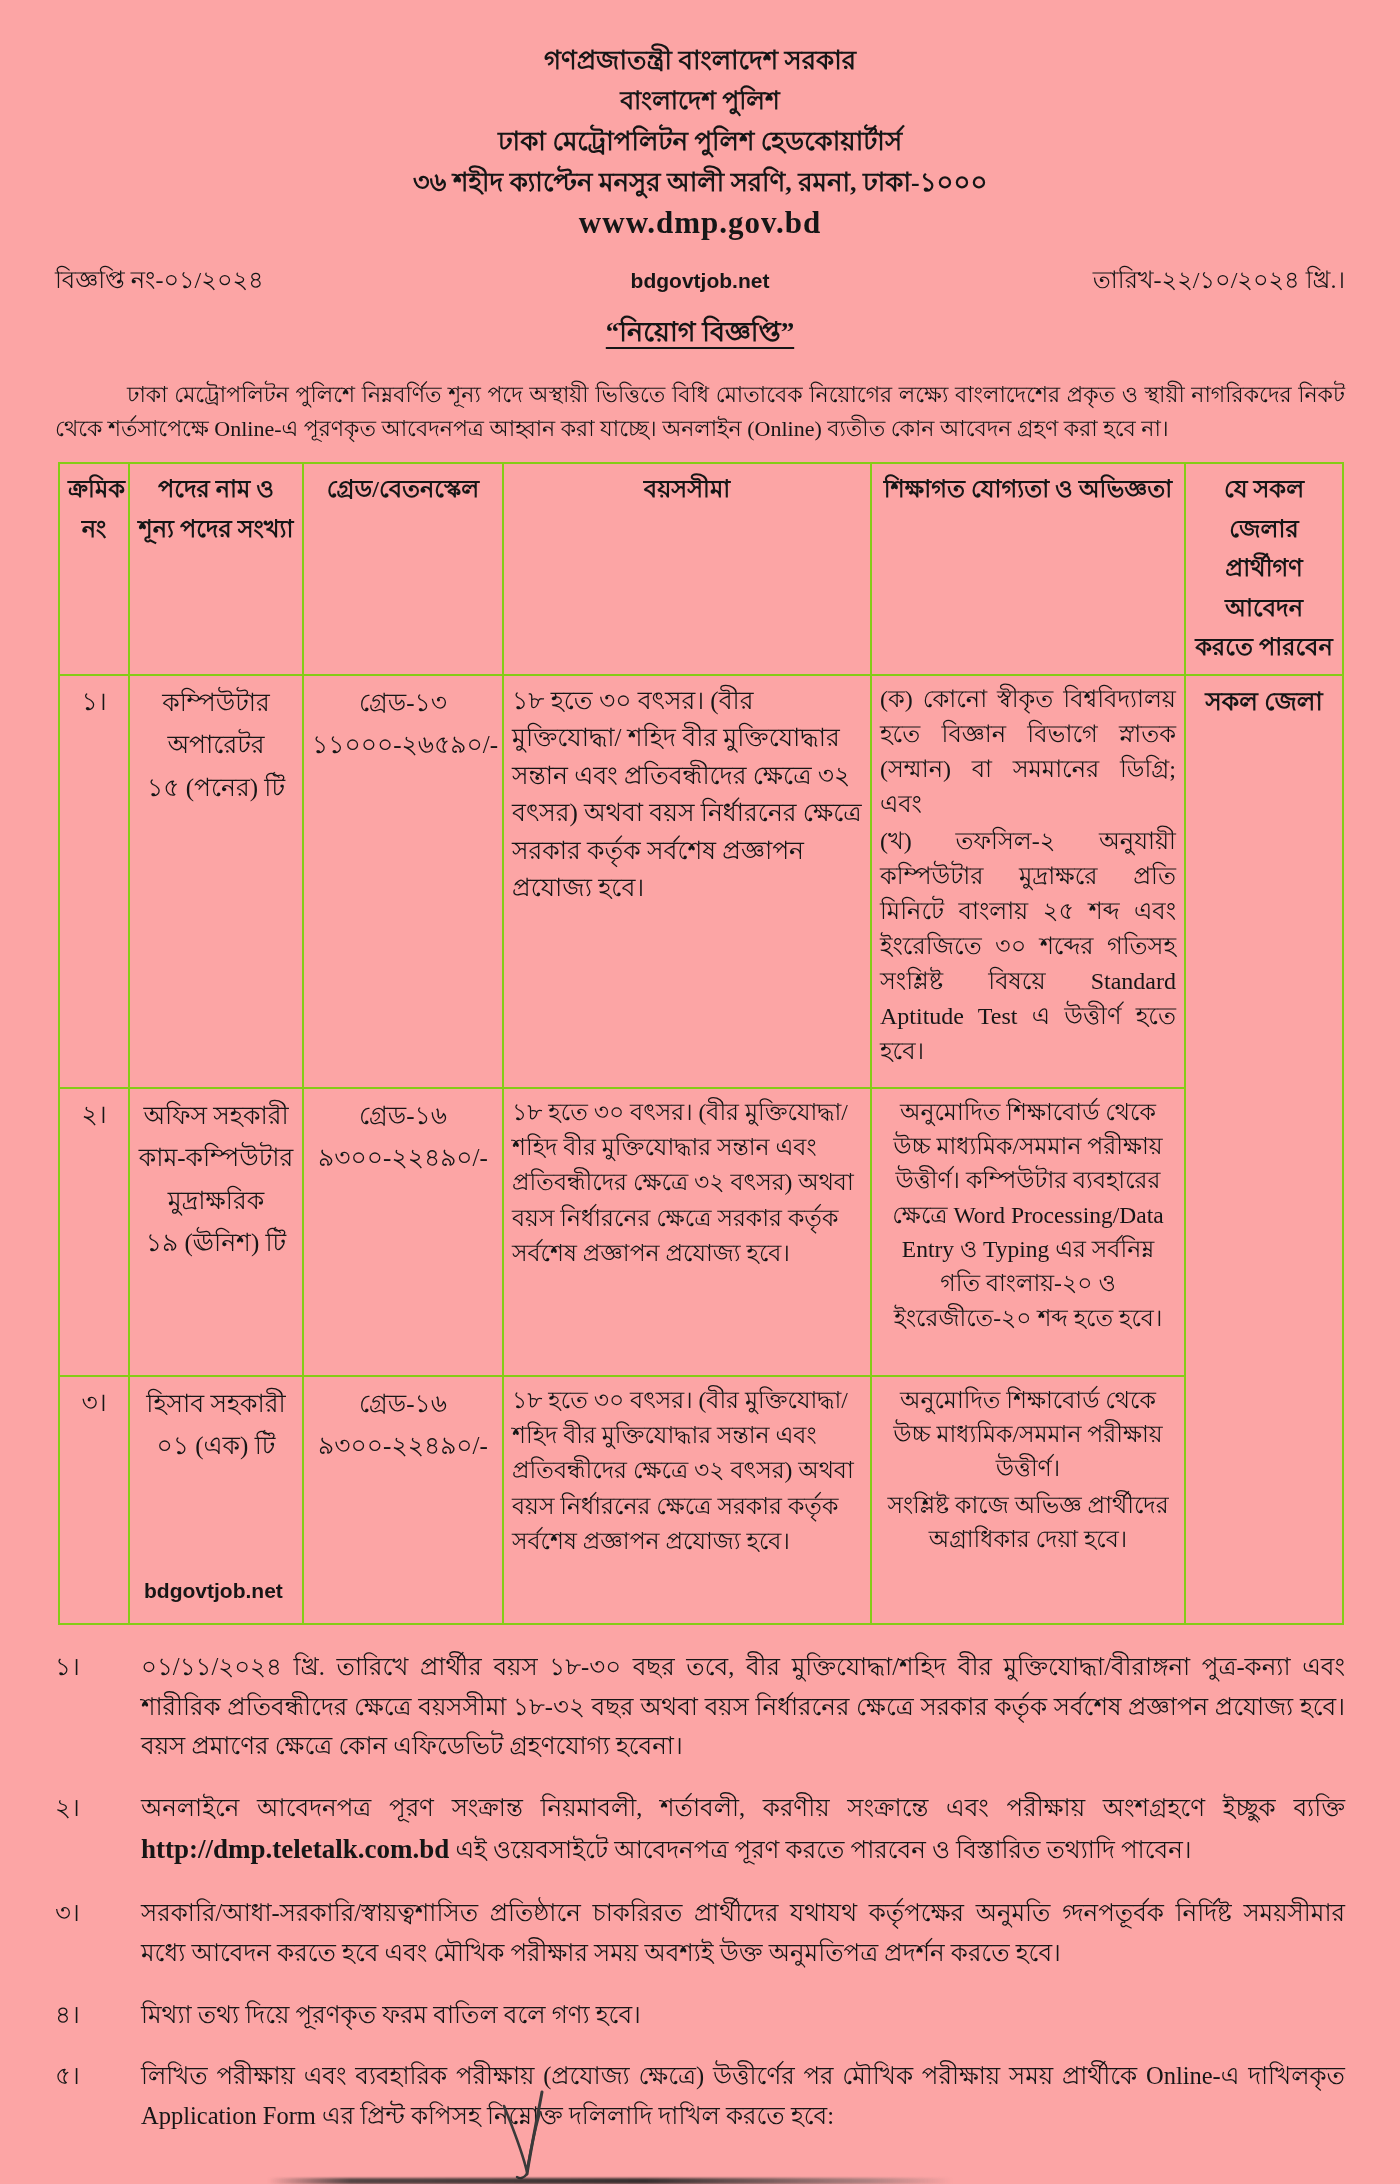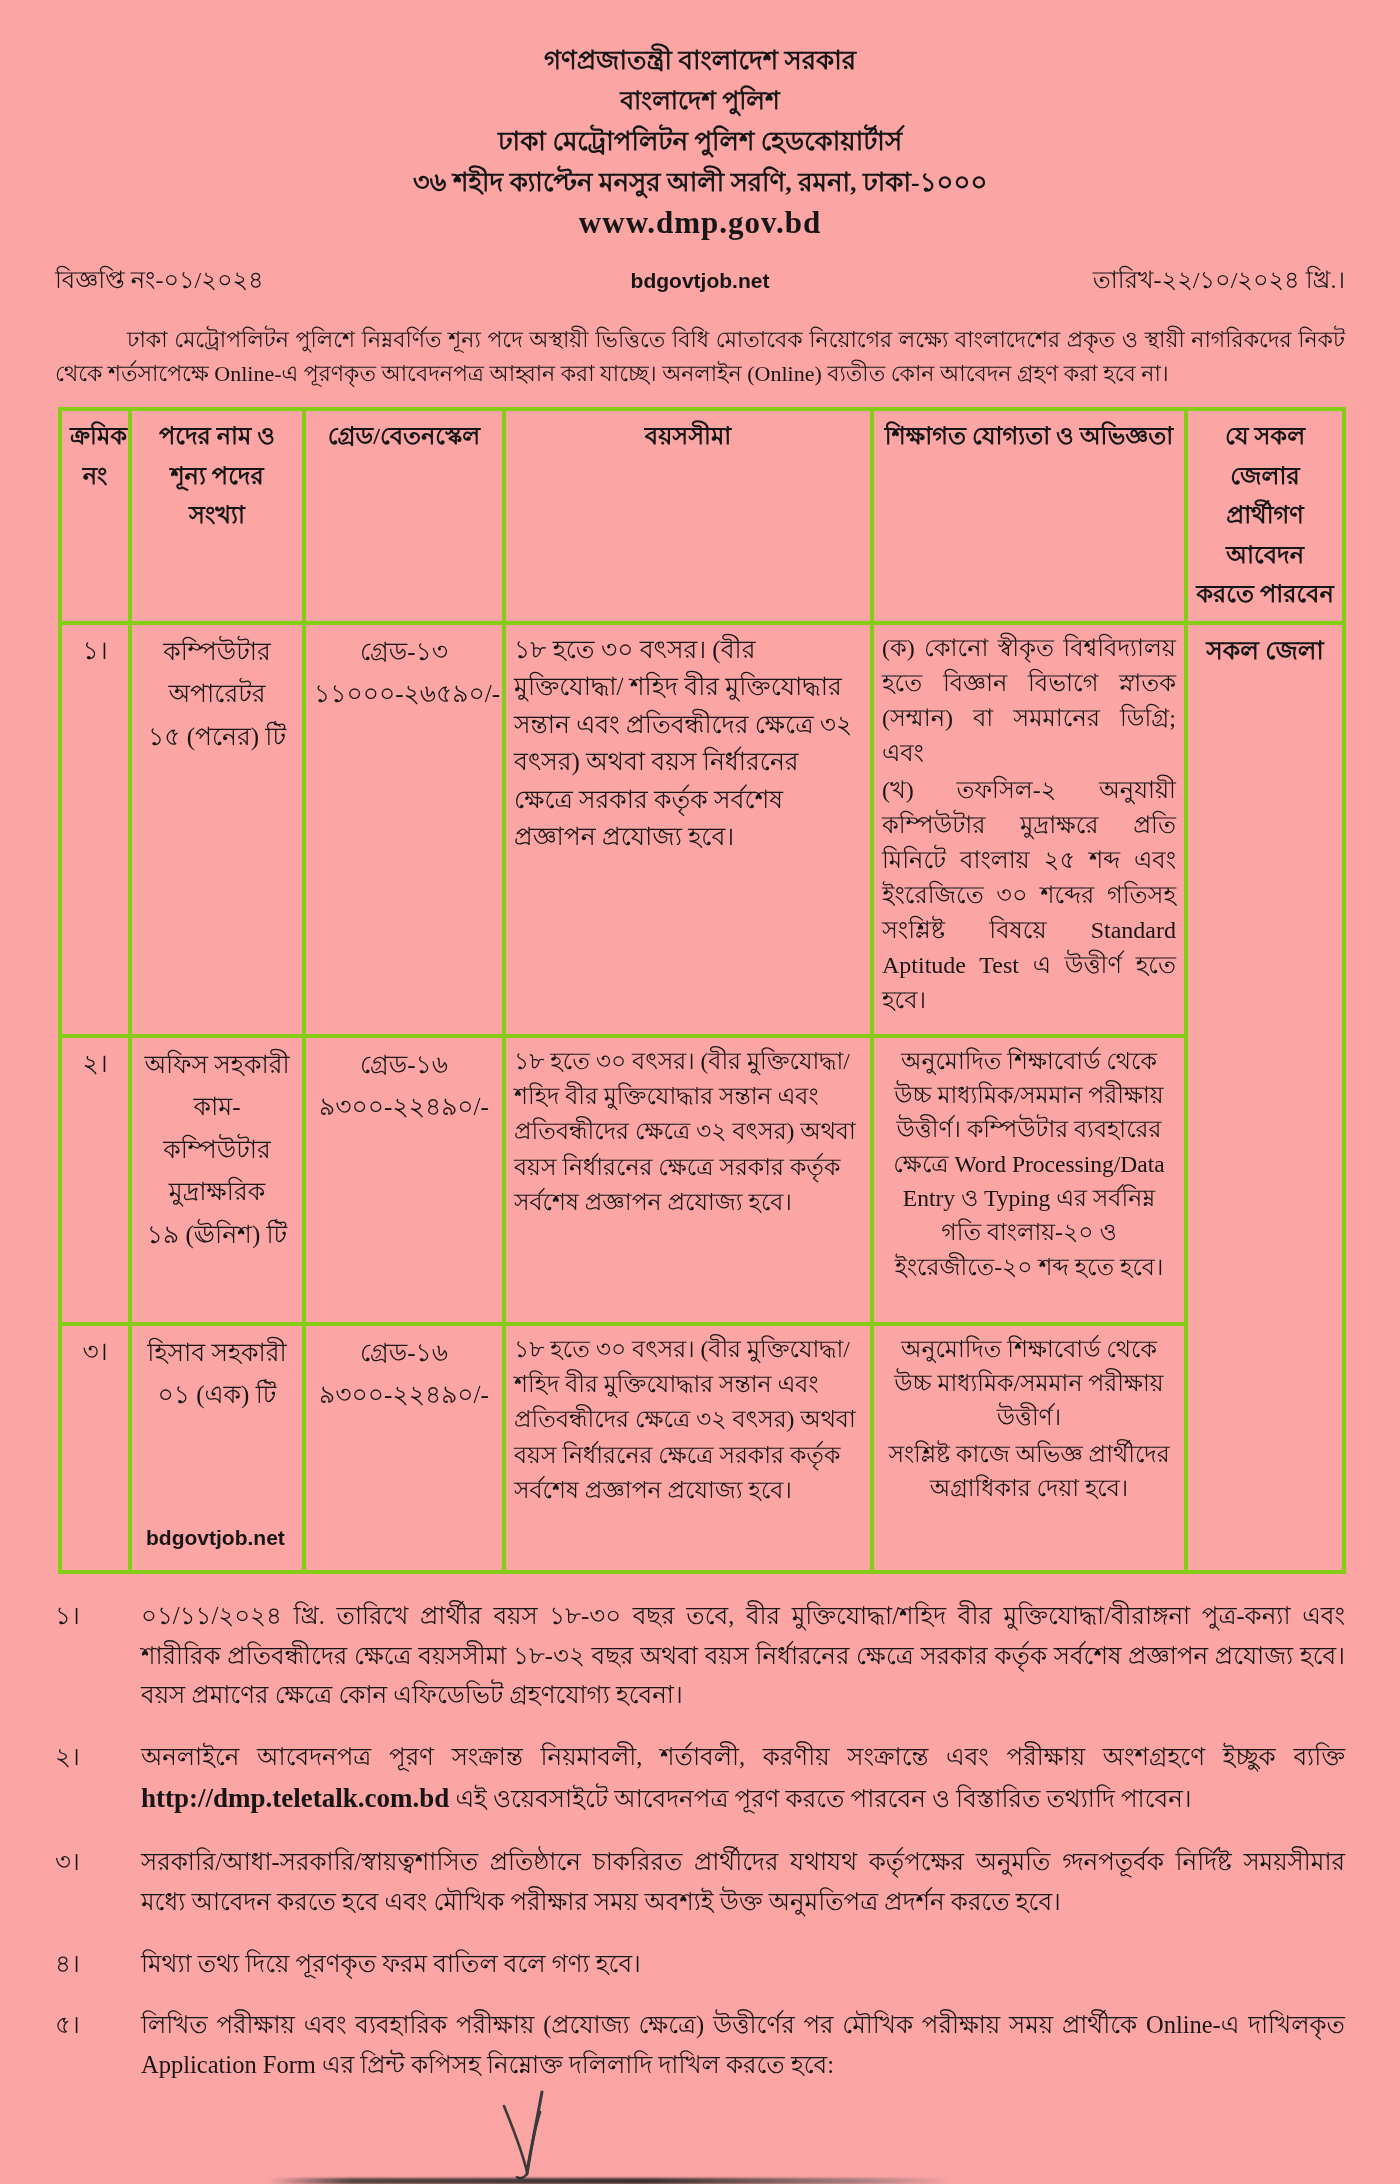--- a/index.html
+++ b/index.html
@@ -30,21 +30,21 @@
     text-align:justify;text-indent:72px;
   }
   table.recruit{
     border-collapse:collapse;
     table-layout:fixed;
     width:1284px;
     margin-left:3px;
     margin-top:16px;
   }
   table.recruit td, table.recruit th{
-    border:4px solid #84cc16;
+    border:2px solid #84cc16;
     padding:6px 8px;
     vertical-align:top;
     box-sizing:border-box;
   }
   th.hcell{font-size:24px;font-weight:600;text-align:center;line-height:1.65;padding-top:8px;}
   .sl-cell{font-size:25px;text-align:center;padding-top:12px;}
   .post-cell{font-size:25px;text-align:center;line-height:1.7;padding-top:10px;}
   .grade-cell{font-size:25px;text-align:center;line-height:1.7;padding-top:10px;}
   .age-cell{font-size:25px;line-height:1.5;padding-top:10px;}
   .r23 .age-cell,.r23 .qual-cell{font-size:23.5px;}
@@ -81,20 +81,23 @@
   <div class="center hdr-line">ঢাকা মেট্রোপলিটন পুলিশ হেডকোয়ার্টার্স</div>
   <div class="center hdr-line">৩৬ শহীদ ক্যাপ্টেন মনসুর আলী সরণি, রমনা, ঢাকা-১০০০</div>
   <div class="center website">www.dmp.gov.bd</div>
 
   <div class="meta-row">
     <div class="meta-left">বিজ্ঞপ্তি নং-০১/২০২৪</div>
     <div class="meta-center">bdgovtjob.net</div>
     <div class="meta-right">তারিখ-২২/১০/২০২৪ খ্রি.।</div>
   </div>
 
+  <div class="center notice-title">
+    <span>“নিয়োগ বিজ্ঞপ্তি”</span>
+  </div>
 
   <div class="intro">ঢাকা মেট্রোপলিটন পুলিশে নিম্নবর্ণিত শূন্য পদে অস্থায়ী ভিত্তিতে বিধি মোতাবেক নিয়োগের লক্ষ্যে বাংলাদেশের প্রকৃত ও স্থায়ী নাগরিকদের নিকট থেকে শর্তসাপেক্ষে Online-এ পূরণকৃত আবেদনপত্র আহ্বান করা যাচ্ছে। অনলাইন (Online) ব্যতীত কোন আবেদন গ্রহণ করা হবে না।</div>
 
   <table class="recruit">
     <colgroup>
       <col style="width:70px">
         <col style="width:174px">
         <col style="width:200px">
       <col style="width:368px">
         <col style="width:314px">

